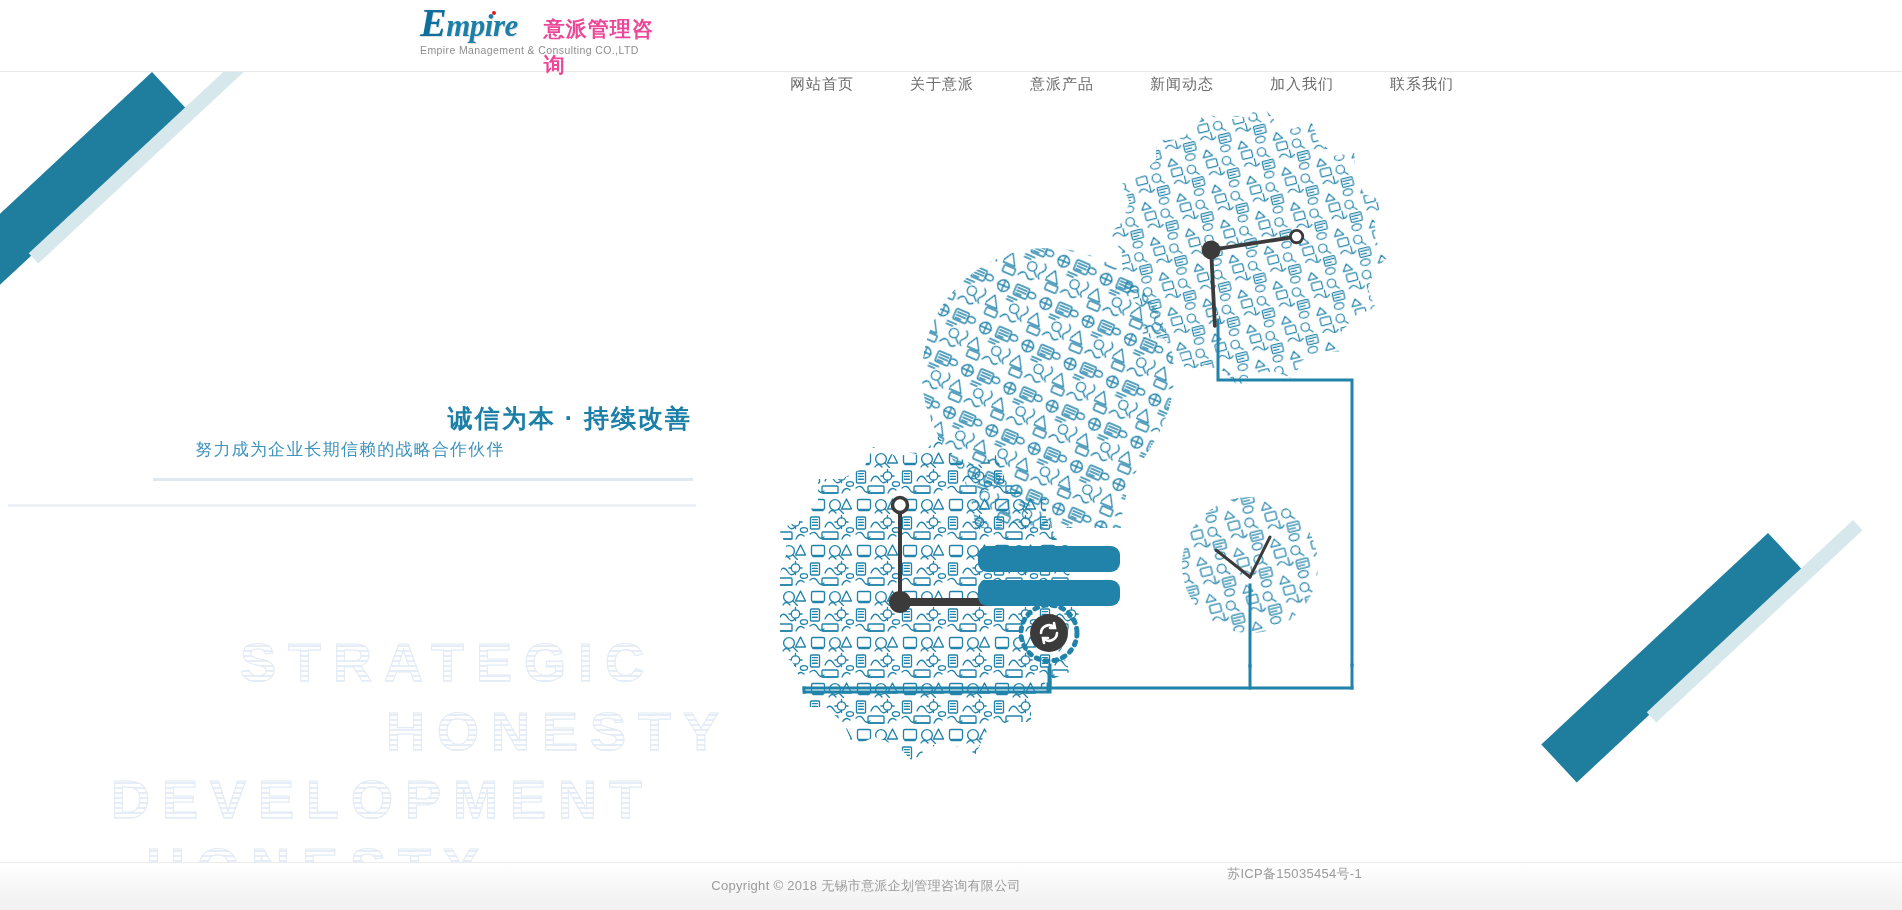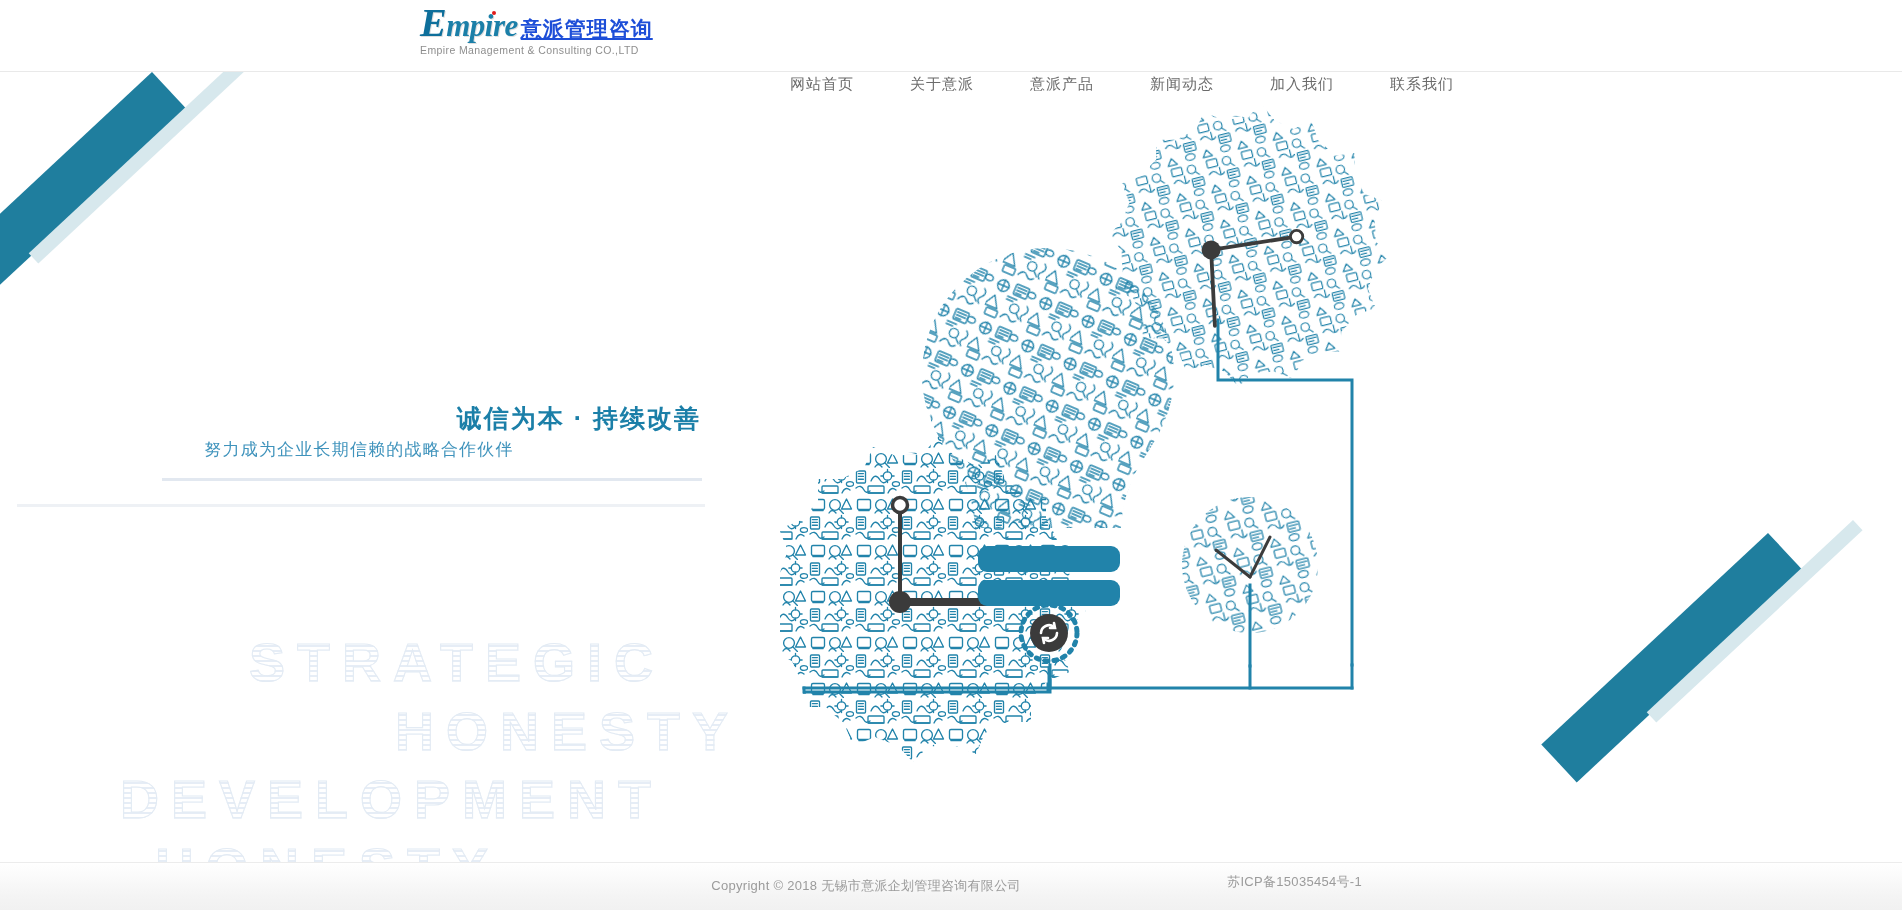--- a/index.html
+++ b/index.html
@@ -56,26 +56,25 @@
   .logo-dot {
     position: absolute;
     width: 4px; height: 4px;
     background: #e01b1b;
     border-radius: 50%;
     top: 4px;
     left: 72px;
   }
   .logo-cn {
     font-size: 21px;
-    color: #1d4ed8;
+    color: #ec4899;
     font-weight: bold;
-    margin-left: 3px;
+    margin-left: 26px;
     letter-spacing: 1px;
     line-height: 36px;
-    text-decoration: underline;
   }
   .logo-en {
     font-size: 10.5px;
     color: #8e8e8e;
     letter-spacing: 0.4px;
     margin-top: 1px;
     white-space: nowrap;
   }
 
   .nav {
@@ -127,21 +126,21 @@
   }
   .stripe-br-light {
     left: 1853px; top: 520px;
     width: 14px; height: 282px;
     background: #d7e8ed;
   }
 
   
   .hero {
     position: absolute;
-    left: 17px; top: 72px;
+    left: 8px; top: 72px;
     width: 1743px;
     height: 800px;
     z-index: 10;
     pointer-events: none;
   }
   .hero-title {
     position: absolute;
     left: 0; top: 330px;
     width: 684px;
     text-align: right;
@@ -224,21 +223,21 @@
     left: 0; top: 14px;
     width: 1732px;
     text-align: center;
     font-size: 13px;
     color: #9b9b9b;
     letter-spacing: 0.3px;
   }
   .footer-icp {
     position: absolute;
     right: 540px;
-    top: 10px;
+    top: 2px;
     font-size: 13px;
     color: #9b9b9b;
     letter-spacing: 0.3px;
     text-decoration: none;
   }
 </style>
 </head>
 <body>
 
 <div class="header">

